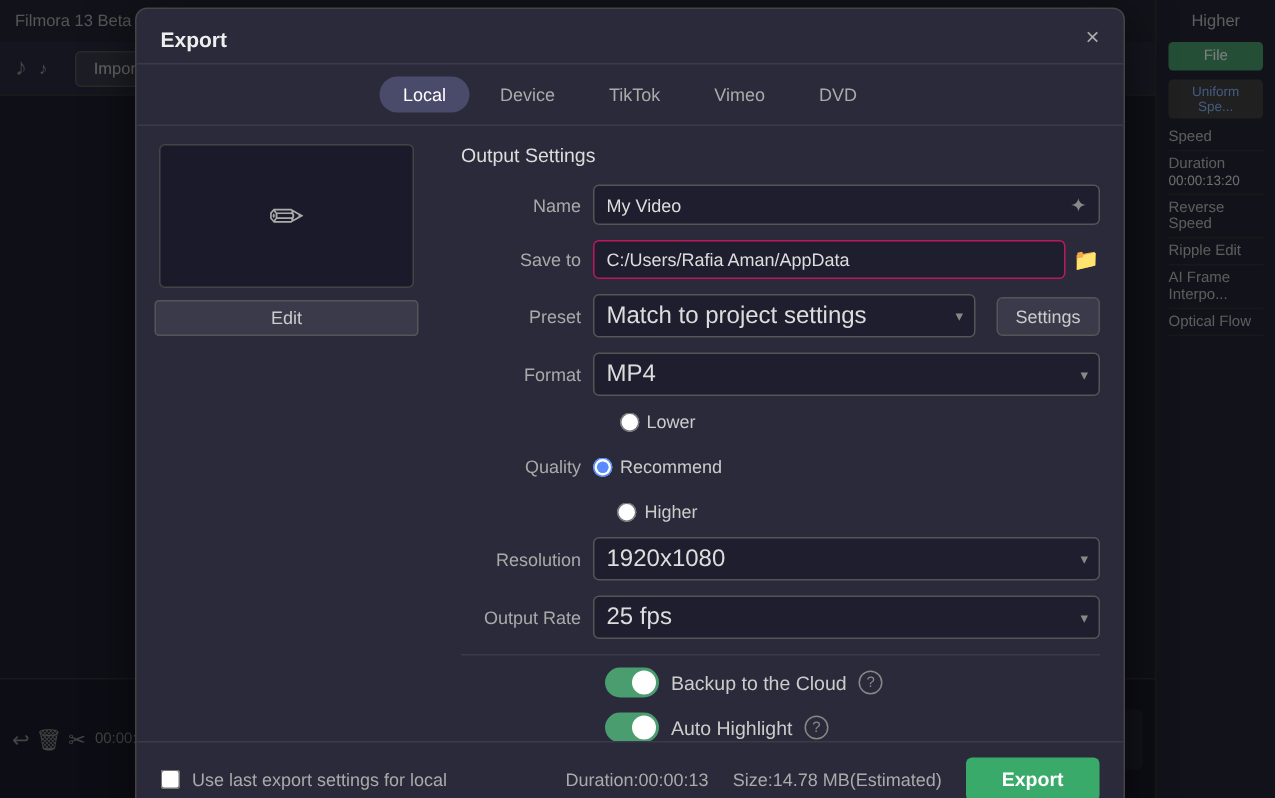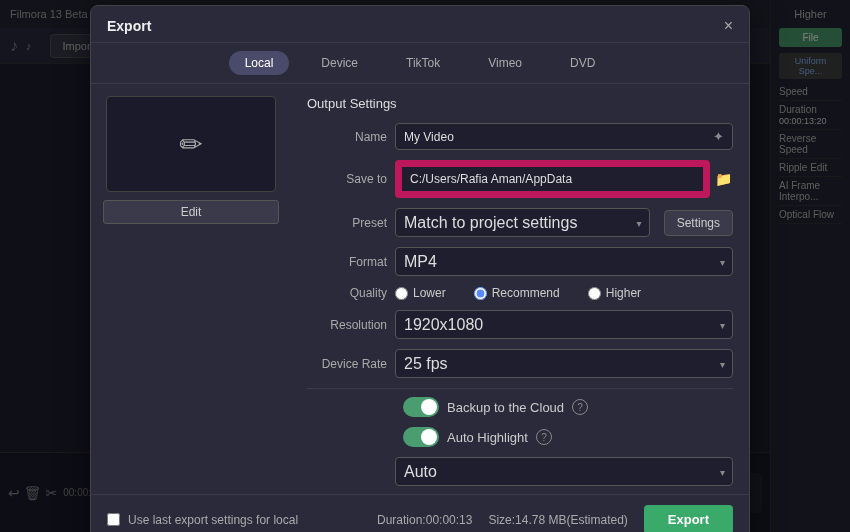--- a/index.html
+++ b/index.html
@@ -189,21 +189,21 @@
       background: none;
       border: none;
       line-height: 1;
     }
 
     
     .modal-tabs {
       display: flex;
       align-items: center;
       justify-content: center;
-      gap: 16px;
+      gap: 4px;
       padding: 8px 28px;
       border-bottom: 1px solid #3a3a4a;
     }
 
     .modal-tab {
       padding: 5px 16px;
       border-radius: 16px;
       font-size: 12px;
       cursor: pointer;
       border: none;
@@ -332,21 +332,21 @@
     .path-row {
       flex: 1;
       display: flex;
       align-items: center;
       gap: 6px;
     }
 
     .path-input {
       flex: 1;
       background: #1e1e2e;
-      border: 7px solid #be185d;
+      border: 1px solid #be185d;
       color: #ddd;
       padding: 5px 8px;
       border-radius: 4px;
       font-size: 12px;
     }
 
     .select-wrapper {
       flex: 1;
       position: relative;
       display: flex;
@@ -382,21 +382,22 @@
       border-radius: 4px;
       font-size: 12px;
       cursor: pointer;
       margin-left: 6px;
       flex-shrink: 0;
     }
 
     .quality-row {
       display: flex;
       align-items: center;
-      gap: 28px;
+      gap: 16px;
+      flex-direction: column;
     }
 
     .radio-option {
       display: flex;
       align-items: center;
       gap: 5px;
       cursor: pointer;
     }
 
     .radio-option input[type="radio"] {
@@ -670,21 +671,21 @@
           <select class="form-select">
             <option>1920x1080</option>
             <option>1280x720</option>
             <option>3840x2160</option>
           </select>
           <span class="select-caret">▾</span>
         </div>
       </div>
 
       <div class="form-row">
-        <span class="form-label">Device Rate</span>
+        <span class="form-label">Output Rate</span>
         <div class="select-wrapper">
           <select class="form-select">
             <option>25 fps</option>
             <option>30 fps</option>
             <option>60 fps</option>
             <option>24 fps</option>
           </select>
           <span class="select-caret">▾</span>
         </div>
       </div>

